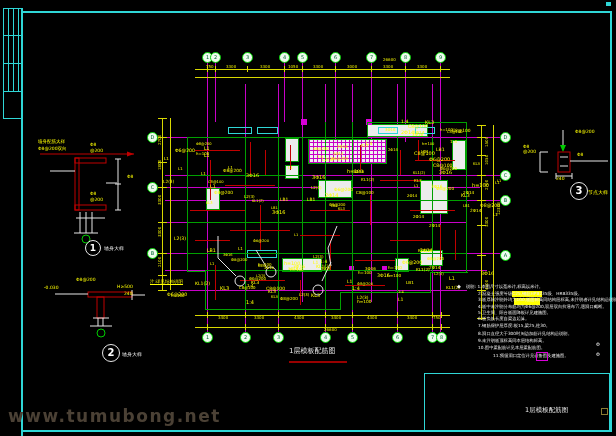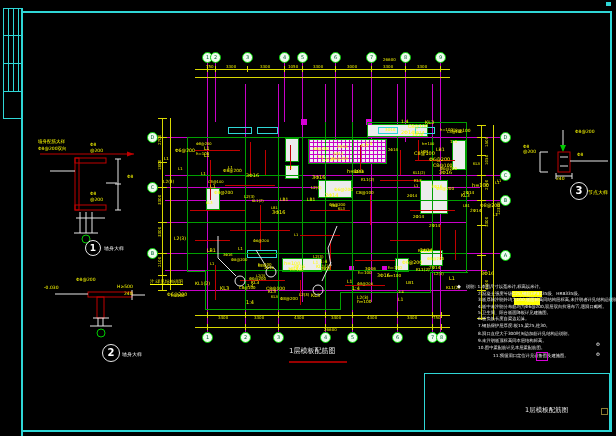--- a/index.html
+++ b/index.html
@@ -73,20 +73,21 @@
     </g>
   </svg>
 
   <div id="plan-title">1层模板配筋图</div>
 
   <div id="title-block" style="left: 424px; top: 373px; width: 186px; height: 58px;">
     <div id="title-block-label">1层模板配筋图</div>
     <div id="tb-square"></div>
   </div>
 
+  <div id="watermark-url">www.tumubong.net</div>
 <div class="abs" style="left: 207px; top: 62px; width: 1px; height: 270px; background: rgb(200, 0, 200);"></div>
     <div class="abs" style="left: 215px; top: 62px; width: 1px; height: 60px; background: rgb(200, 0, 200);"></div>
     <div class="abs" style="left: 245px; top: 84px; width: 1px; height: 248px; background: rgb(200, 0, 200);"></div>
     <div class="abs" style="left: 278px; top: 84px; width: 1px; height: 248px; background: rgb(200, 0, 200);"></div>
     <div class="abs" style="left: 284px; top: 62px; width: 1px; height: 60px; background: rgb(200, 0, 200);"></div>
     <div class="abs" style="left: 302px; top: 62px; width: 1px; height: 240px; background: rgb(200, 0, 200);"></div>
     <div class="abs" style="left: 325px; top: 84px; width: 1px; height: 248px; background: rgb(200, 0, 200);"></div>
     <div class="abs" style="left: 335px; top: 62px; width: 1px; height: 80px; background: rgb(200, 0, 200);"></div>
     <div class="abs" style="left: 352px; top: 84px; width: 1px; height: 248px; background: rgb(200, 0, 200);"></div>
     <div class="abs" style="left: 371px; top: 62px; width: 1px; height: 240px; background: rgb(200, 0, 200);"></div>

